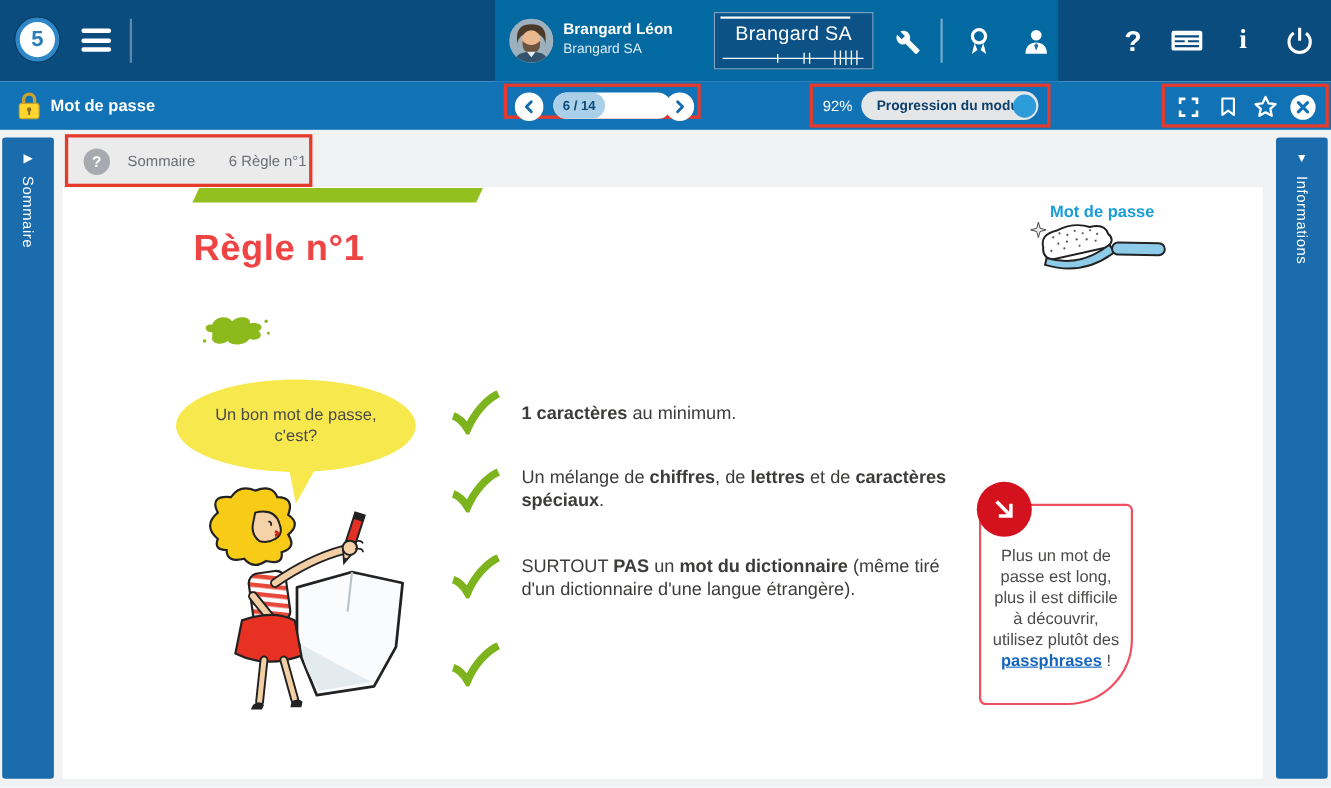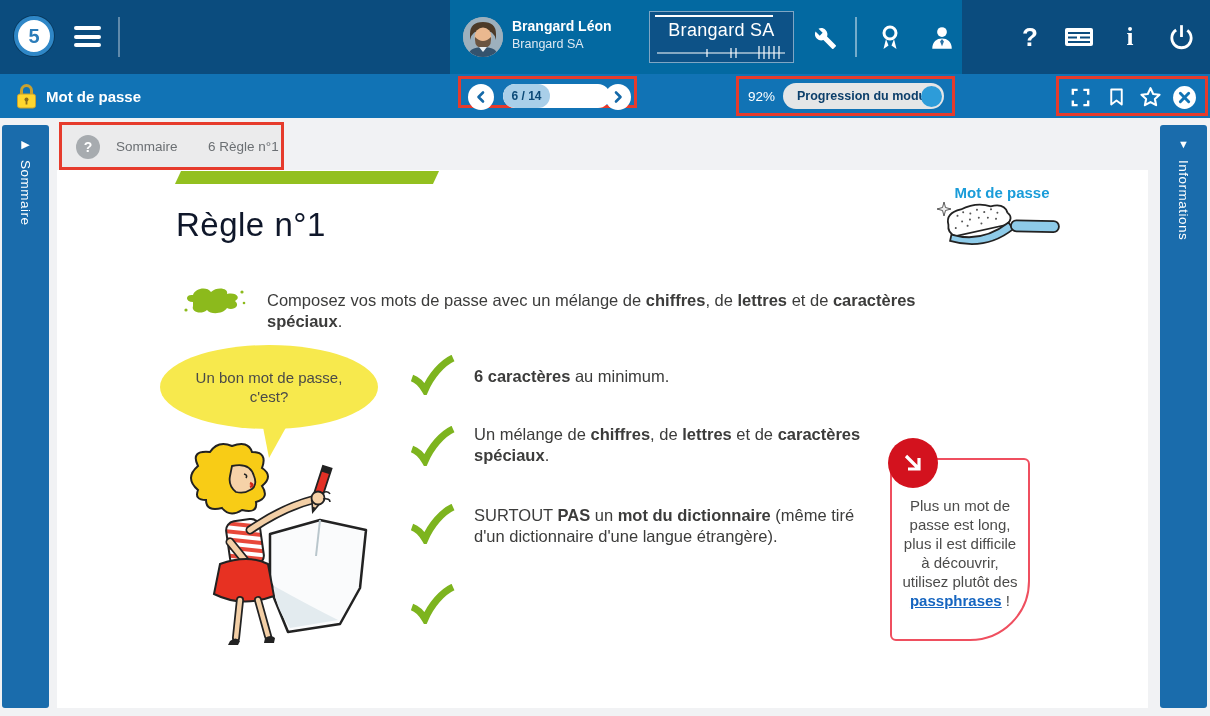--- a/index.html
+++ b/index.html
@@ -50,21 +50,21 @@
   .side-tab .arr{color:#fff;font-size:11px;line-height:11px;}
   .side-tab .vtext{writing-mode:vertical-rl;color:#fff;font-size:13.5px;letter-spacing:.5px;}
   
   .crumb-box{left:59px;top:122px;width:225px;height:48px;background:#ebebec;}
   .help-circle{position:absolute;left:14px;top:10px;width:24px;height:24px;border-radius:50%;background:#a7abaf;
     color:#fff;font-size:14px;font-weight:bold;display:flex;align-items:center;justify-content:center;cursor:pointer;}
   .crumb-item{position:absolute;top:14px;color:#6b6f73;font-size:13.5px;}
   
   .panel{position:absolute;left:57px;top:170px;width:1091px;height:538px;background:#fff;}
   .green-bar{position:absolute;left:121px;top:1px;width:258px;height:13px;background:#93c01f;transform:skewX(-25deg);}
-  .page-title{position:absolute;left:119px;top:36px;color:#0f172a;font-size:33px;font-weight:normal;letter-spacing:.5px;}
+  .page-title{position:absolute;left:119px;top:36px;color:#ef4444;font-size:33px;font-weight:bold;letter-spacing:.5px;}
   .topic-label{position:absolute;left:880px;top:14px;width:130px;text-align:center;color:#1a9cd9;font-size:15px;font-weight:bold;}
   .brush{position:absolute;left:878px;top:28px;}
   .splat{position:absolute;left:126px;top:113px;}
   .intro{position:absolute;left:210px;top:120px;width:712px;color:#3c3c3b;font-size:16.5px;line-height:21px;}
   .bubble{position:absolute;left:103px;top:175px;width:218px;height:84px;background:#f7e94d;border-radius:50%;
     display:flex;align-items:center;justify-content:center;text-align:center;color:#4a4a48;font-size:15px;line-height:19px;}
   .bubble-inner{width:150px;}
   .bubble-tail{position:absolute;left:205px;top:252px;width:0;height:0;
     border-top:36px solid #f7e94d;border-left:7px solid transparent;border-right:20px solid transparent;}
   .woman{position:absolute;left:113px;top:268px;}
@@ -274,21 +274,20 @@
   </div>
 
   <div class="splat">
     <svg width="64" height="36" viewBox="0 0 64 34">
       <path d="M10 18 C2 18 2 10 10 11 C12 4 24 2 28 8 C34 2 46 4 44 10 C54 8 58 14 52 17 C58 22 50 27 44 24 C40 30 28 31 24 26 C18 31 8 28 10 22 Z" fill="#8cba1c"></path>
       <circle cx="3" cy="26" r="1.6" fill="#8cba1c"></circle>
         <circle cx="59" cy="8" r="1.6" fill="#8cba1c"></circle>
         <circle cx="61" cy="19" r="1.3" fill="#8cba1c"></circle>
     </svg>
   </div>
-  <div class="intro"><span>Composez vos mots de passe avec un mélange de </span><b>chiffres</b><span>, de </span><b>lettres</b><span> et de </span><b>caractères spéciaux</b><span>.</span></div>
 
   <div class="bubble">
     <div class="bubble-inner">Un bon mot de passe, c'est?</div>
   </div>
   <div class="bubble-tail"></div>
 
   <div class="woman">
     <svg width="215" height="210" viewBox="0 0 215 210">
       <defs>
         <pattern id="stripes" width="8" height="8" patternUnits="userSpaceOnUse" patternTransform="rotate(14)">
@@ -335,21 +334,21 @@
       <circle cx="148" cy="60" r="6.5" fill="#f6d2a8" stroke="#222" stroke-width="1.8"></circle>
       <path d="M152 55 Q158 52 160 56 M153 61 Q160 60 160 64" stroke="#222" stroke-width="1.6" fill="none"></path>
     </svg>
   </div>
 
   <div class="check-row-svg" style="top:185px;">
     <svg width="47" height="40" viewBox="0 0 47 40">
         <path d="M3 23 C9 25 13 30 16 35 C22 21 33 8 44 3" stroke="#7db41e" stroke-width="7" fill="none"></path>
       </svg>
   </div>
-  <div class="check-row-text" style="top:196px;"><b>6 caractères</b><span> au minimum.</span></div>
+  <div class="check-row-text" style="top:196px;"><b>1 caractères</b><span> au minimum.</span></div>
 
   <div class="check-row-svg" style="top:256px;">
     <svg width="47" height="40" viewBox="0 0 47 40">
         <path d="M3 23 C9 25 13 30 16 35 C22 21 33 8 44 3" stroke="#7db41e" stroke-width="7" fill="none"></path>
       </svg>
   </div>
   <div class="check-row-text" style="top:254px;"><span>Un mélange de </span><b>chiffres</b><span>, de </span><b>lettres</b><span> et de </span><b>caractères spéciaux</b><span>.</span></div>
 
   <div class="check-row-svg" style="top:334px;">
     <svg width="47" height="40" viewBox="0 0 47 40">

